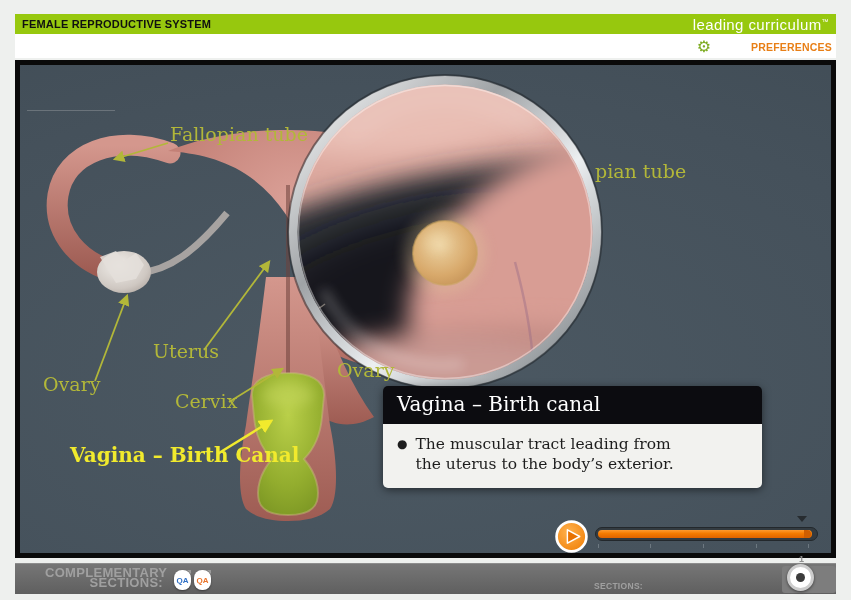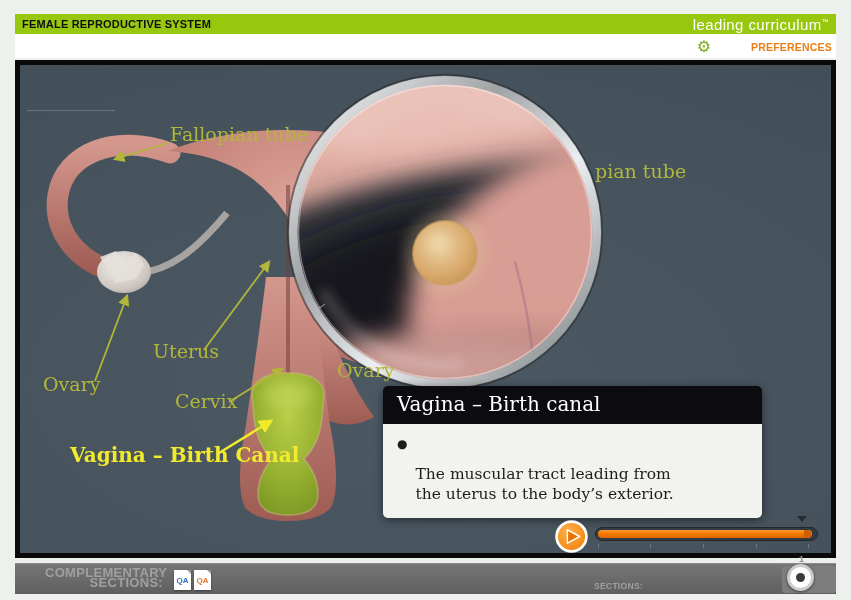--- a/index.html
+++ b/index.html
@@ -33,40 +33,40 @@
   .logo-tm{font-size:6px;color:#fff;vertical-align:6px;}
   .logo-underline{position:absolute;left:7px;top:45px;width:88px;height:1px;background:#8a9096;opacity:.55;}
 
   
   .infobox{position:absolute;left:363px;top:321px;width:379px;border-radius:6px;box-shadow:0 2px 8px rgba(0,0,0,.5);}
   .infobox-header{background:rgba(9,9,13,.96);color:#fff;font-family:"DejaVu Serif",serif;font-size:20px;
     padding:6px 14px 8px;border-radius:5px 5px 0 0;}
   .infobox-body{background:#f2f2ef;border-radius:0 0 5px 5px;padding:10px 14px 13px;display:flex;gap:8px;
     font-family:"DejaVu Serif",serif;font-size:15.5px;color:#1d1d1d;line-height:1.32;}
   .bullet-marker{font-size:12px;margin-top:3px;}
-  .bullet-text{max-width:272px;margin-top:30px;}
+  .bullet-text{max-width:272px;}
 
   
   .play-btn{position:absolute;left:534px;top:454px;width:35px;height:35px;cursor:pointer;}
   .progress{position:absolute;left:575px;top:462px;width:223px;height:14px;background:#333b41;
     border:1px solid #23282c;border-radius:8px;box-sizing:border-box;cursor:pointer;}
   .progress-fill{position:absolute;left:2px;top:2px;height:8px;border-radius:5px;
     background:linear-gradient(#ff9b2f,#f47a00 45%,#df6300);}
   .progress-fill::after{content:'';position:absolute;right:1px;top:0;width:7px;height:8px;border-radius:0 5px 5px 0;background:#cf5e02;}
   .seek-marker{position:absolute;left:777px;top:451px;width:0;height:0;cursor:pointer;
     border-left:5px solid transparent;border-right:5px solid transparent;border-top:6px solid #272c30;}
   .tick{position:absolute;top:479px;width:1px;height:4px;background:#8d979e;opacity:.55;}
 
   
   .footer{position:absolute;left:15px;top:563px;width:821px;height:31px;
     background:linear-gradient(#767676,#5f5f5f);border-top:1px solid #8d8d8d;box-sizing:border-box;}
   .comp-label{position:absolute;left:30px;top:4px;width:118px;text-align:right;
     font-size:13px;font-weight:bold;color:#a0a0a0;line-height:10px;letter-spacing:.3px;}
   .qa-row{position:absolute;left:159px;top:6px;display:flex;gap:3px;}
-  .qa-icon{width:17px;height:20px;background:#fff;border-radius:0;box-shadow:0 1px 2px rgba(0,0,0,.4);
+  .qa-icon{width:17px;height:20px;background:#fff;border-radius:8px;box-shadow:0 1px 2px rgba(0,0,0,.4);
     display:flex;align-items:center;justify-content:center;font-size:8px;font-weight:bold;cursor:pointer;position:relative;}
   .qa-icon::after{content:'';position:absolute;right:0;top:0;width:0;height:0;
     border-left:4px solid transparent;border-top:4px solid #9a9a9a;}
   .qa-blue{color:#2f6fc4;}
   .qa-orange{color:#e8732a;}
   .sections-label{position:absolute;left:548px;top:17px;font-size:8.5px;font-weight:bold;color:#a0a0a0;letter-spacing:.3px;margin-left:31px;}
   .sections-panel{position:absolute;left:767px;top:2px;width:54px;height:27px;background:#7d7d7d;border-radius:3px;}
   .section-circle{position:absolute;left:772px;top:0px;width:21px;height:21px;background:#fff;
     border:3px solid #cdcdcd;border-radius:50%;cursor:pointer;box-shadow:0 1px 3px rgba(0,0,0,.5);}
   .section-dot{position:absolute;left:6px;top:6px;width:9px;height:9px;background:#3b3b3b;border-radius:50%;}

